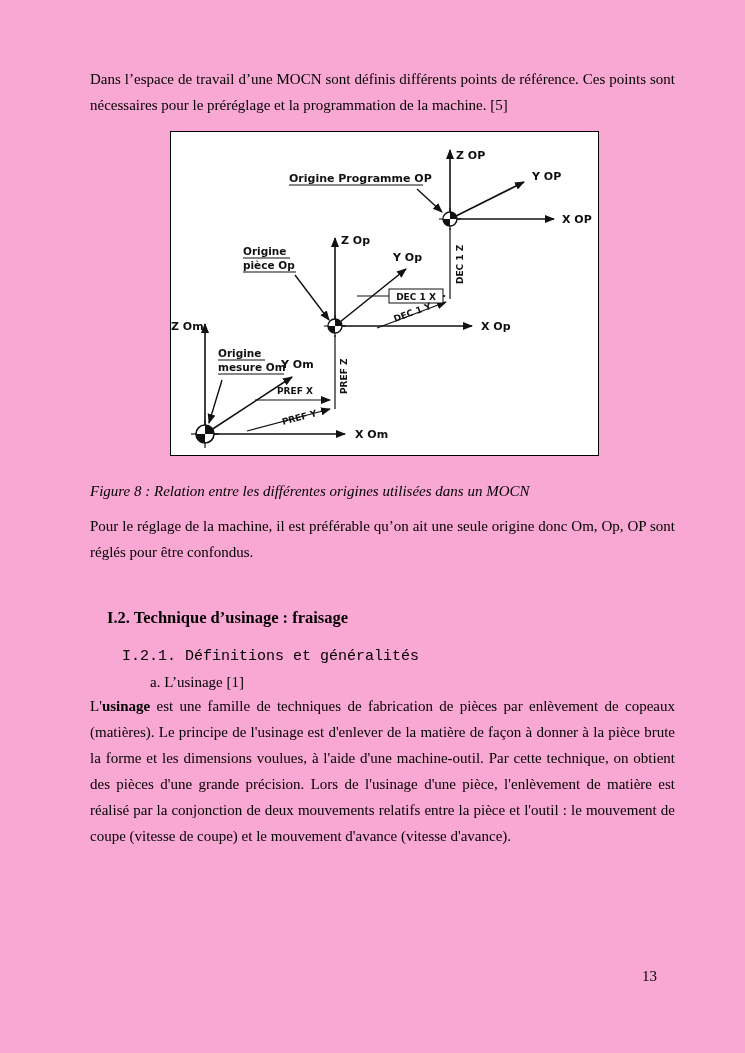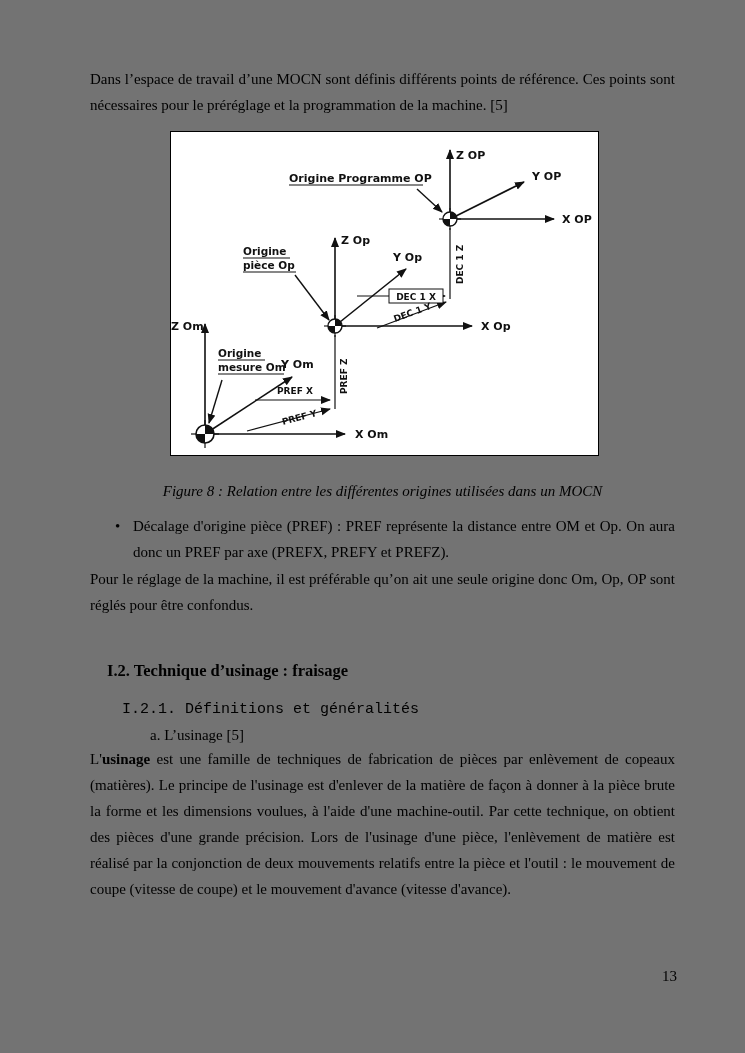--- a/index.html
+++ b/index.html
@@ -1,44 +1,44 @@
 <!DOCTYPE html>
 <html><head>
 <meta charset="utf-8">
 <style>
   * { box-sizing: border-box; }
   html, body { margin: 0; padding: 0; background: #ffffff; }
   .page {
     position: relative;
     width: 745px;
     height: 1053px;
-    background: #737373;
+    background: #f9a8d4;
     color: #000;
     font-family: "Liberation Serif", "DejaVu Serif", serif;
     font-size: 15px;
     padding: 66px 70px 0 90px;
     overflow: hidden;
   }
   p.body { margin: 0; line-height: 26px; text-align: justify; }
   .figbox {
     margin: 13px 0 0 80px;
     width: 429px;
     height: 325px;
     border: 1.5px solid #000;
     background: #fff;
   }
   .figbox svg { display: block; }
-  .caption { margin: 25px 0 0; line-height: 21px; text-align: center; font-style: italic; }
+  .caption { margin: 25px 0 0; line-height: 21px; font-style: italic; }
   ul.bullets { margin: 11px 0 0; padding: 0 0 0 23px; list-style: none; }
   ul.bullets li { position: relative; padding-left: 20px; line-height: 26px; text-align: justify; margin: 0 0 1px; }
   ul.bullets li::before { content: "\2022"; position: absolute; left: 2px; }
   h2.sec { margin: 42px 0 17px 17px; font-size: 16.5px; line-height: 22px; font-weight: bold; }
   .sub1 { margin: 12px 0 0 32px; line-height: 21px; font-family: Liberation Mono, monospace; }
   .sub2 { margin: 5px 0 0 60px; line-height: 21px; }
-  .pageno { position: absolute; top: 968px; right: 68px; font-size: 15px; }
+  .pageno { position: absolute; top: 968px; right: 88px; font-size: 15px; }
   .figlbl { font-family: "DejaVu Sans", "Liberation Sans", sans-serif; font-weight: bold; fill: #111; }
 </style>
 </head>
 <body>
 
 <div class="page">
 
   <p class="body">Dans l’espace de travail d’une MOCN sont définis différents points de référence. Ces points sont nécessaires pour le préréglage et la programmation de la machine. [5]</p>
 
   <figure class="figbox" style="margin-block:13px 0;margin-inline:80px 0;">
@@ -141,26 +141,25 @@
         <text x="106" y="262" font-size="9">PREF X</text>
         <text transform="translate(112,293) rotate(-15)" font-size="9">PREF Y</text>
         <text transform="translate(176,262) rotate(-90)" font-size="9">PREF Z</text>
       </g>
     </svg>
   </figure>
 
   <p class="caption">Figure 8 : Relation entre les différentes origines utilisées dans un MOCN</p>
 
   <ul class="bullets">
-    <li><span>Décalage d'origine pièce (PREF) : PREF représente la distance entre OM et Op. On aura donc un PREF par axe (PREFX, PREFY et PREFZ).</span></li>
   </ul>
 
   <p class="body">Pour le réglage de la machine, il est préférable qu’on ait une seule origine donc Om, Op, OP sont réglés pour être confondus.</p>
 
   <h2 class="sec">I.2. Technique d’usinage : fraisage</h2>
   <p class="sub1">I.2.1. Définitions et généralités</p>
-  <p class="sub2">a. L’usinage [5]</p>
+  <p class="sub2">a. L’usinage [1]</p>
 
   <p class="body"><span>L'</span><b>usinage</b><span> est une famille de techniques de fabrication de pièces par enlèvement de copeaux (matières). Le principe de l'usinage est d'enlever de la matière de façon à donner à la pièce brute la forme et les dimensions voulues, à l'aide d'une machine-outil. Par cette technique, on obtient des pièces d'une grande précision. Lors de l'usinage d'une pièce, l'enlèvement de matière est réalisé par la conjonction de deux mouvements relatifs entre la pièce et l'outil : le mouvement de coupe (vitesse de coupe) et le mouvement d'avance (vitesse d'avance).</span></p>
 
   <div class="pageno">13</div>
 
 </div>
 
 </body></html>

